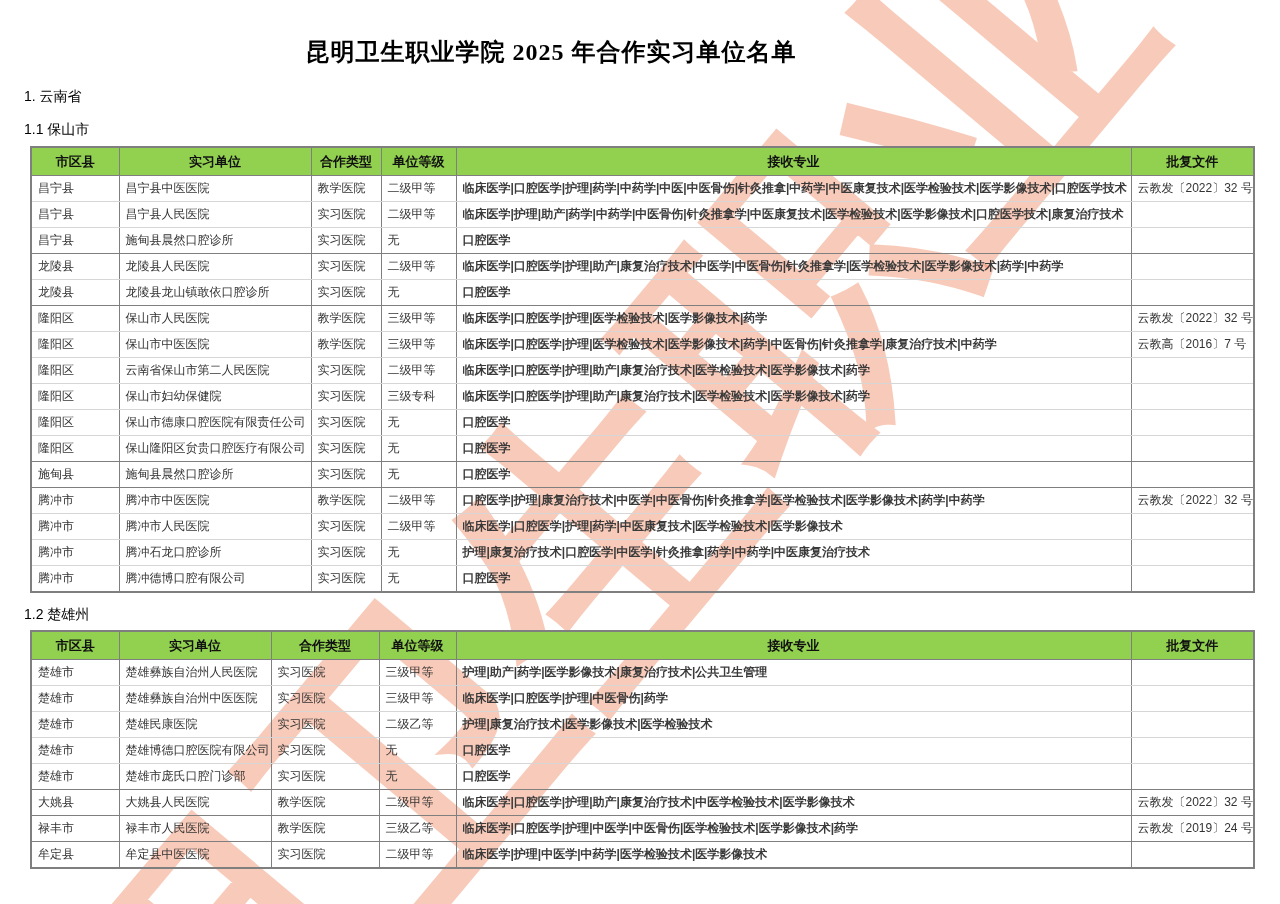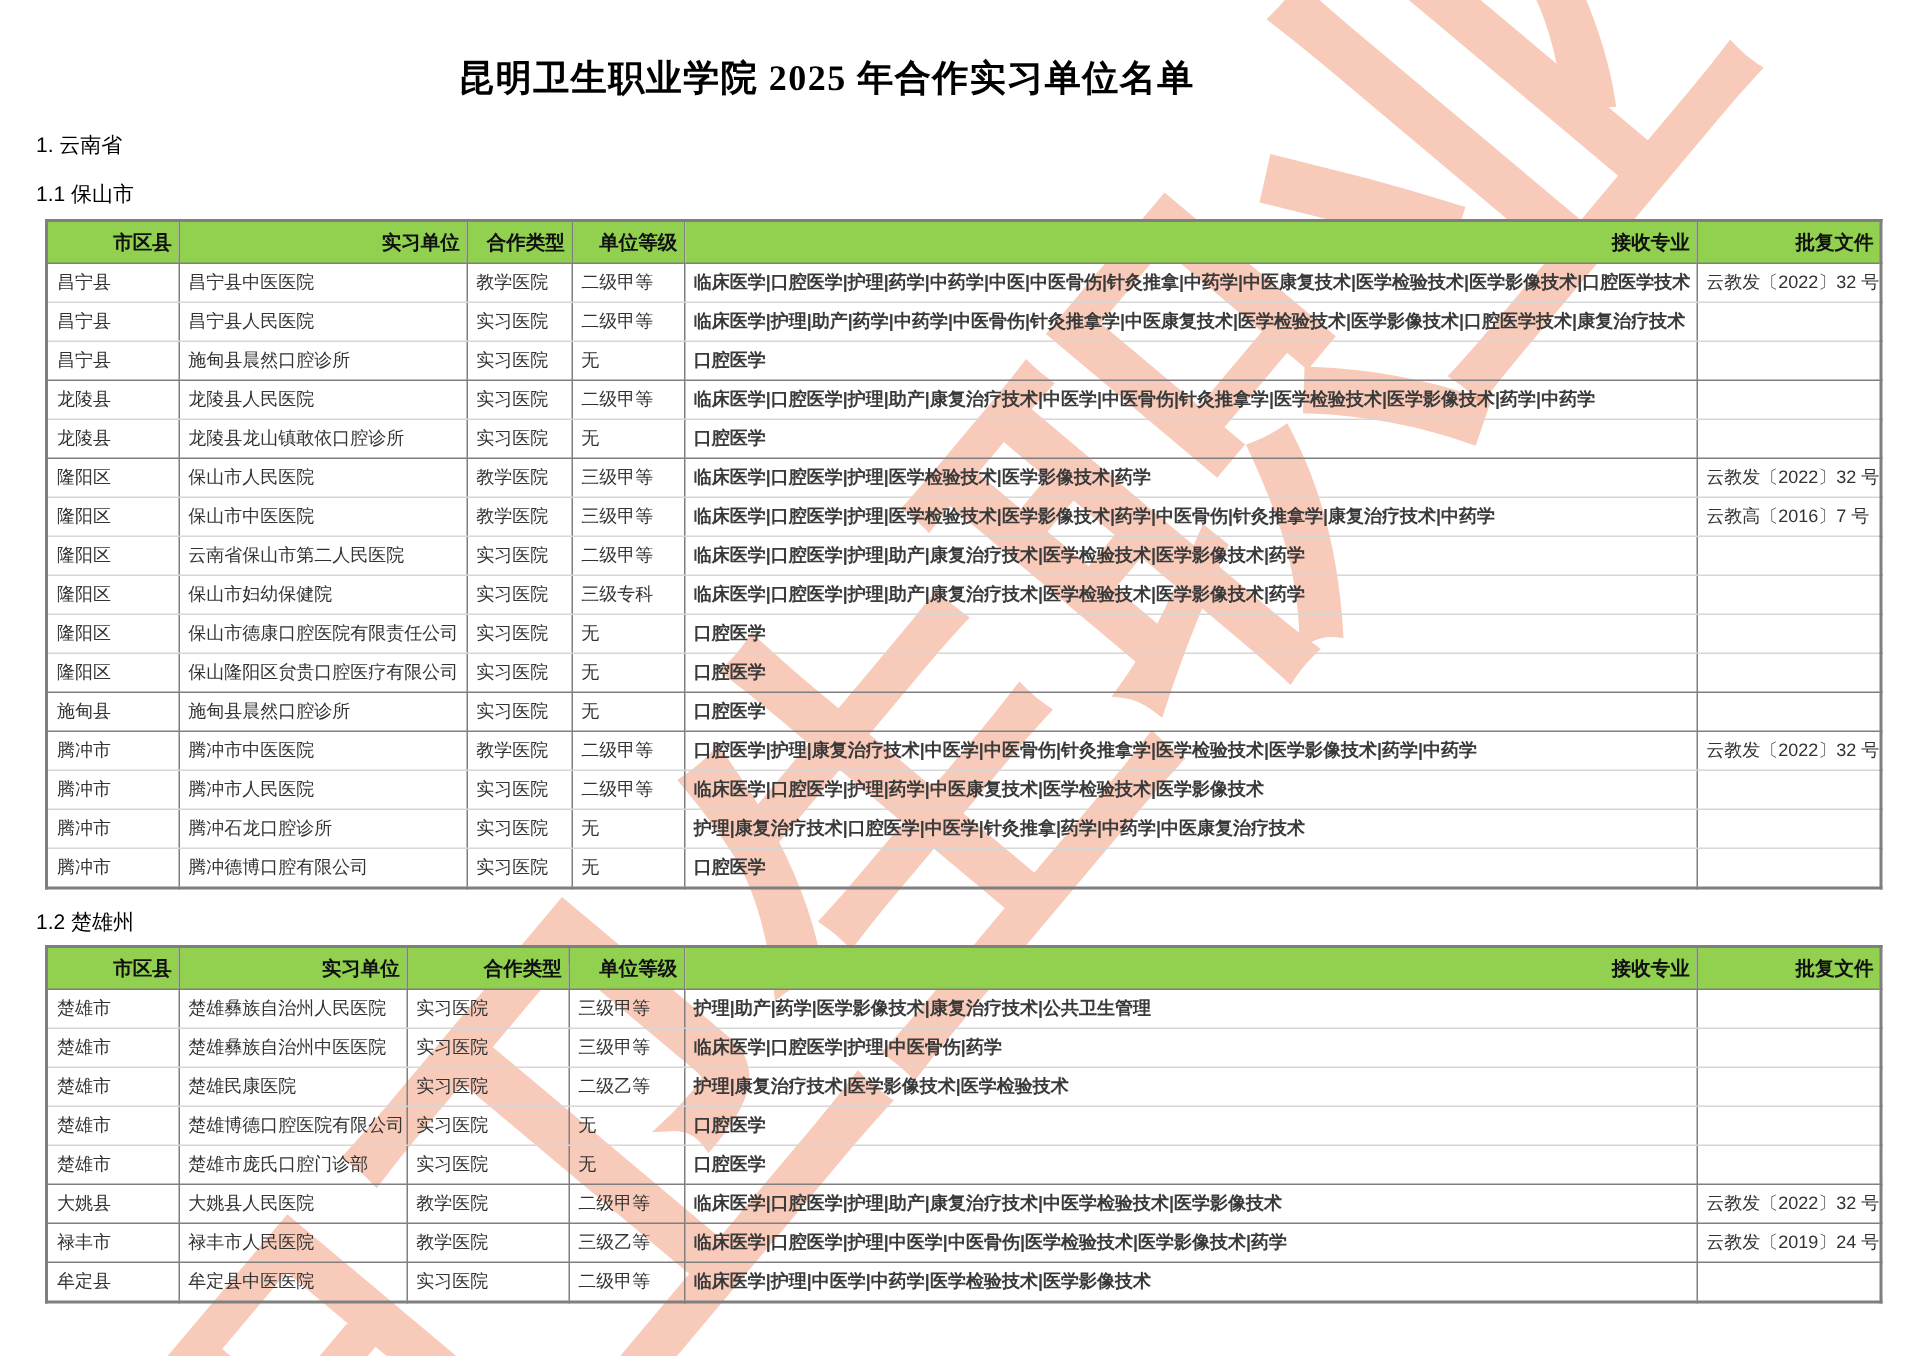--- a/index.html
+++ b/index.html
@@ -39,21 +39,21 @@
     position:absolute;left:30px;z-index:1;
     border-collapse:collapse;table-layout:fixed;width:1223px;
     border:2px solid #7f7f7f;
     font-size:12px;color:#333;
   }
   #table1{top:146px;}
   #table2{top:630px;}
   table.units th{
     background:#92D050;
     height:27px;padding:0 4px;
-    font-size:13px;font-weight:bold;color:#111;text-align:right;
+    font-size:13px;font-weight:bold;color:#111;text-align:center;
     border-left:1px solid #7f7f7f;border-right:1px solid #7f7f7f;
     border-bottom:1px solid #7f7f7f;
     overflow:hidden;white-space:nowrap;
   }
   table.units td{
     height:25px;padding:0 6px;
     background:transparent;
     border-left:1px solid #7f7f7f;border-right:1px solid #7f7f7f;
     border-bottom:1px solid #d6d6d6;
     overflow:hidden;white-space:nowrap;text-align:left;

